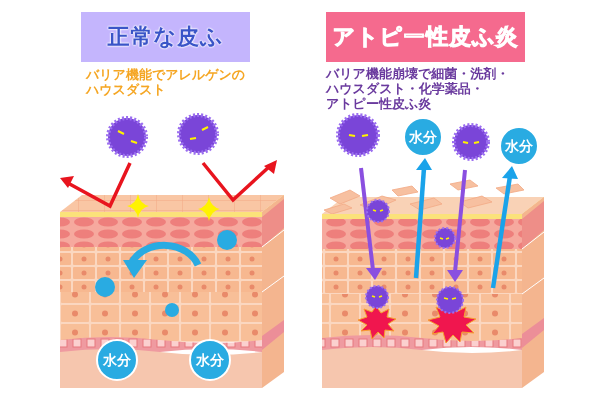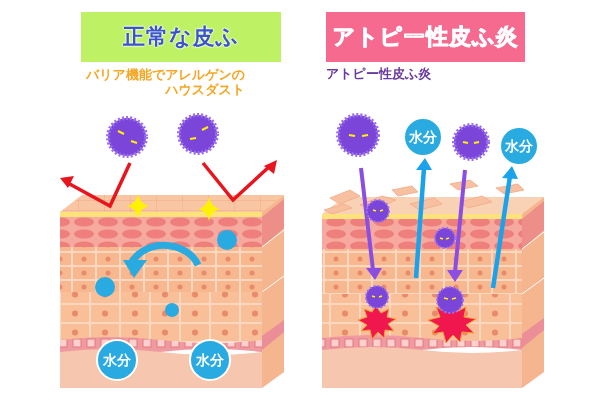--- a/index.html
+++ b/index.html
@@ -1,27 +1,27 @@
 <!DOCTYPE html>
 <html><head>
 <meta charset="utf-8">
 <style>
   html, body { margin: 0; padding: 0; }
   body { width: 600px; height: 400px; background: #ffffff; position: relative; overflow: hidden; font-family: "DejaVu Sans", sans-serif; }
   .panel { position: absolute; top: 0; height: 400px; }
   .panel-left { left: 0; width: 300px; }
   .panel-right { left: 300px; width: 300px; }
   .title-box { position: absolute; height: 50px; display: flex; align-items: center; justify-content: center; font-size: 22px; font-weight: bold; letter-spacing: 1px; }
-  .title-left { left: 81px; top: 12px; width: 200px; background: #bef264; color: #3a55c8; text-shadow: 0 0 2px #fff, 0 0 2px #fff, 0 0 2px #fff; }
+  .title-left { left: 81px; top: 12px; width: 169px; background: #c4b5fd; color: #3a55c8; text-shadow: 0 0 2px #fff, 0 0 2px #fff, 0 0 2px #fff; }
   .title-right { left: 26px; top: 12px; width: 199px; background: #f56a8e; color: #f56a8e; -webkit-text-stroke: 1px #fff; text-shadow: 0 0 0 #fff; }
   .title-right span { color: #f56a8e; -webkit-text-stroke: 1px #ffffff; }
   .desc { position: absolute; font-size: 13px; line-height: 15px; font-weight: bold; }
   .desc-left { left: 86px; top: 67px; color: #f5a623; }
   .desc-right { left: 26px; top: 66px; color: #6a3a9e; }
-  .desc div { white-space: nowrap; text-align: right; }
+  .desc div { white-space: nowrap; }
   svg.art { position: absolute; left: 0; top: 0; }
   .water-label { font-family: "DejaVu Sans", sans-serif; font-weight: bold; font-size: 14px; fill: #ffffff; }
 </style>
 </head>
 <body>
 
 <div class="panel panel-left">
   <div class="title-box title-left">
     <span>正常な皮ふ</span>
   </div>
@@ -121,20 +121,22 @@
       <text x="210" y="365" text-anchor="middle" class="water-label">水分</text>
     </g>
   </svg>
 </div>
 
 <div class="panel panel-right">
   <div class="title-box title-right">
     <span>アトピー性皮ふ炎</span>
   </div>
   <div class="desc desc-right">
+    <div>バリア機能崩壊で細菌・洗剤・</div>
+    <div>ハウスダスト・化学薬品・</div>
     <div>アトピー性皮ふ炎</div>
   </div>
 
   <svg class="art" width="300" height="400" viewBox="0 0 300 400">
     <defs>
       <pattern id="cellsR" x="0" y="0" width="24" height="14" patternUnits="userSpaceOnUse">
         <rect width="24" height="14" fill="#fbd7c0"></rect>
         <rect x="1" y="1" width="22" height="12" fill="#f7b890" rx="1"></rect>
         <circle cx="12" cy="7" r="2.5" fill="#e98a6a"></circle>
       </pattern>

